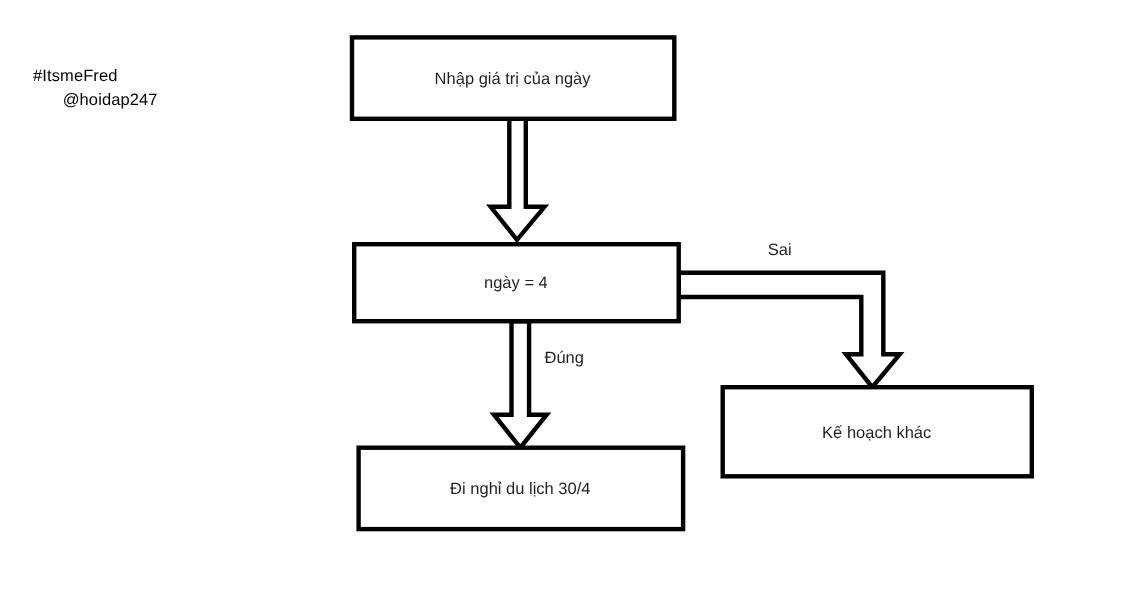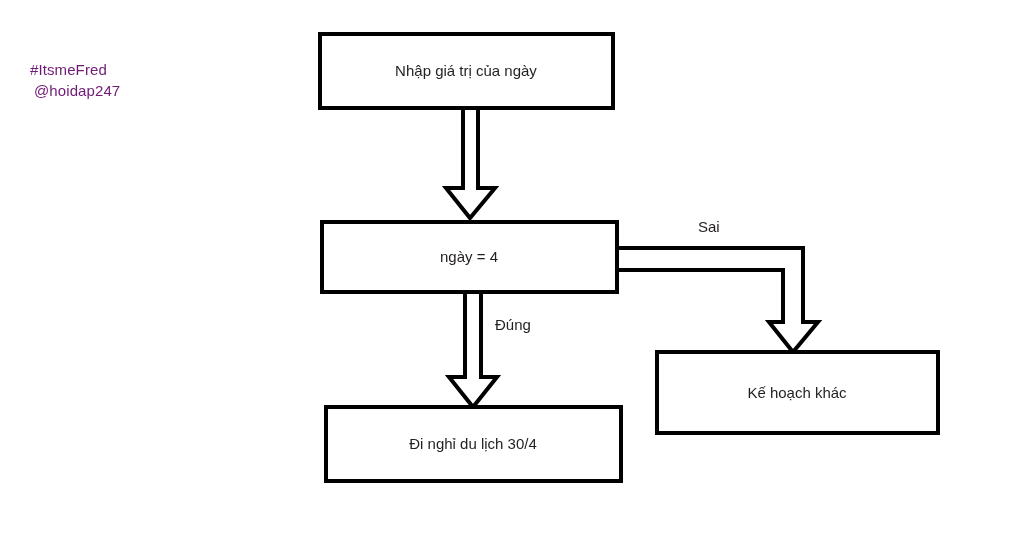--- a/index.html
+++ b/index.html
@@ -16,28 +16,28 @@
   }
   #canvas {
     position: absolute;
     top: 0;
     left: 0;
     width: 1024px;
     height: 550px;
   }
   .watermark {
     position: absolute;
-    color: #701a75;
+    color: #000000;
     font-family: "Liberation Sans", sans-serif;
     font-size: 15px;
     letter-spacing: 0.1px;
     white-space: nowrap;
   }
   .wm-line1 { left: 30px; top: 61px; }
-  .wm-line2 { left: 34px; top: 82px; }
+  .wm-line2 { left: 57px; top: 82px; }
 
   .node-box {
     fill: #ffffff;
     stroke: #000000;
     stroke-width: 4;
   }
   .node-label {
     fill: #231f20;
     font-family: "Liberation Sans", sans-serif;
     font-size: 15px;

